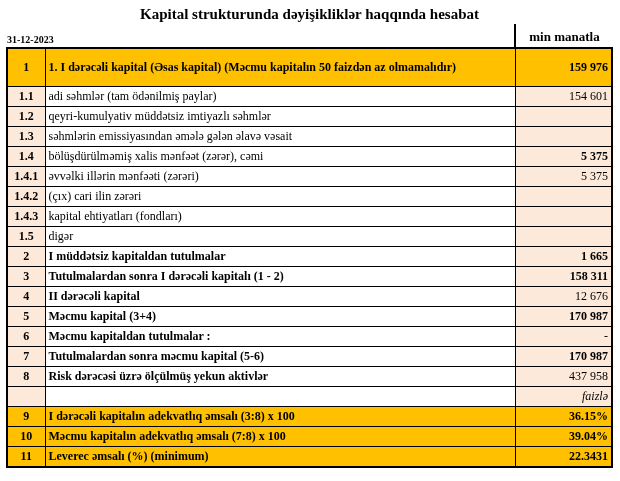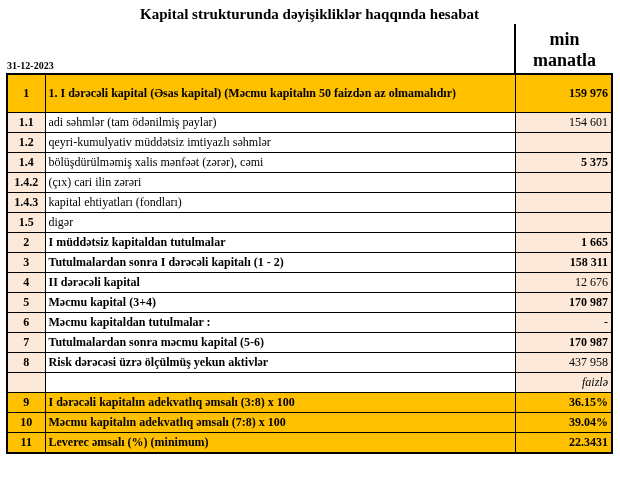--- a/index.html
+++ b/index.html
@@ -13,21 +13,21 @@
   .title {
     text-align: center; font-weight: bold; font-size: 15px;
     padding-bottom: 1px;
   }
   .header-row { display: flex; justify-content: space-between; align-items: stretch; }
   .date {
     font-weight: bold; font-size: 10px;
     align-self: flex-end; padding: 0 0 2px 1px;
   }
   .unit {
-    font-weight: bold; font-size: 18px;
+    font-weight: bold; font-size: 13px;
     width: 99px; box-sizing: border-box;
     border-left: 2px solid #000;
     text-align: center; padding: 5px 1px 2px;
   }
   table.report {
     border-collapse: collapse; width: 100%;
     border: 2px solid #000; table-layout: fixed;
   }
   td {
     border: 1px solid #000; font-size: 12px;
@@ -71,23 +71,33 @@
           <td class="col-no">1.1</td>
           <td class="col-label">adi səhmlər (tam ödənilmiş paylar)</td>
           <td class="col-value">154 601</td>
         </tr>
         <tr>
           <td class="col-no">1.2</td>
           <td class="col-label">qeyri-kumulyativ müddətsiz imtiyazlı səhmlər</td>
           <td class="col-value"></td>
         </tr>
         <tr>
+          <td class="col-no">1.3</td>
+          <td class="col-label">səhmlərin emissiyasından əmələ gələn əlavə vəsait</td>
+          <td class="col-value"></td>
+        </tr>
+        <tr>
           <td class="col-no">1.4</td>
           <td class="col-label">bölüşdürülməmiş xalis mənfəət (zərər), cəmi</td>
           <td class="col-value b">5 375</td>
+        </tr>
+        <tr>
+          <td class="col-no">1.4.1</td>
+          <td class="col-label">əvvəlki illərin mənfəəti (zərəri)</td>
+          <td class="col-value">5 375</td>
         </tr>
         <tr>
           <td class="col-no">1.4.2</td>
           <td class="col-label">(çıx) cari ilin zərəri</td>
           <td class="col-value"></td>
         </tr>
         <tr>
           <td class="col-no">1.4.3</td>
           <td class="col-label">kapital ehtiyatları (fondları)</td>
           <td class="col-value"></td>

